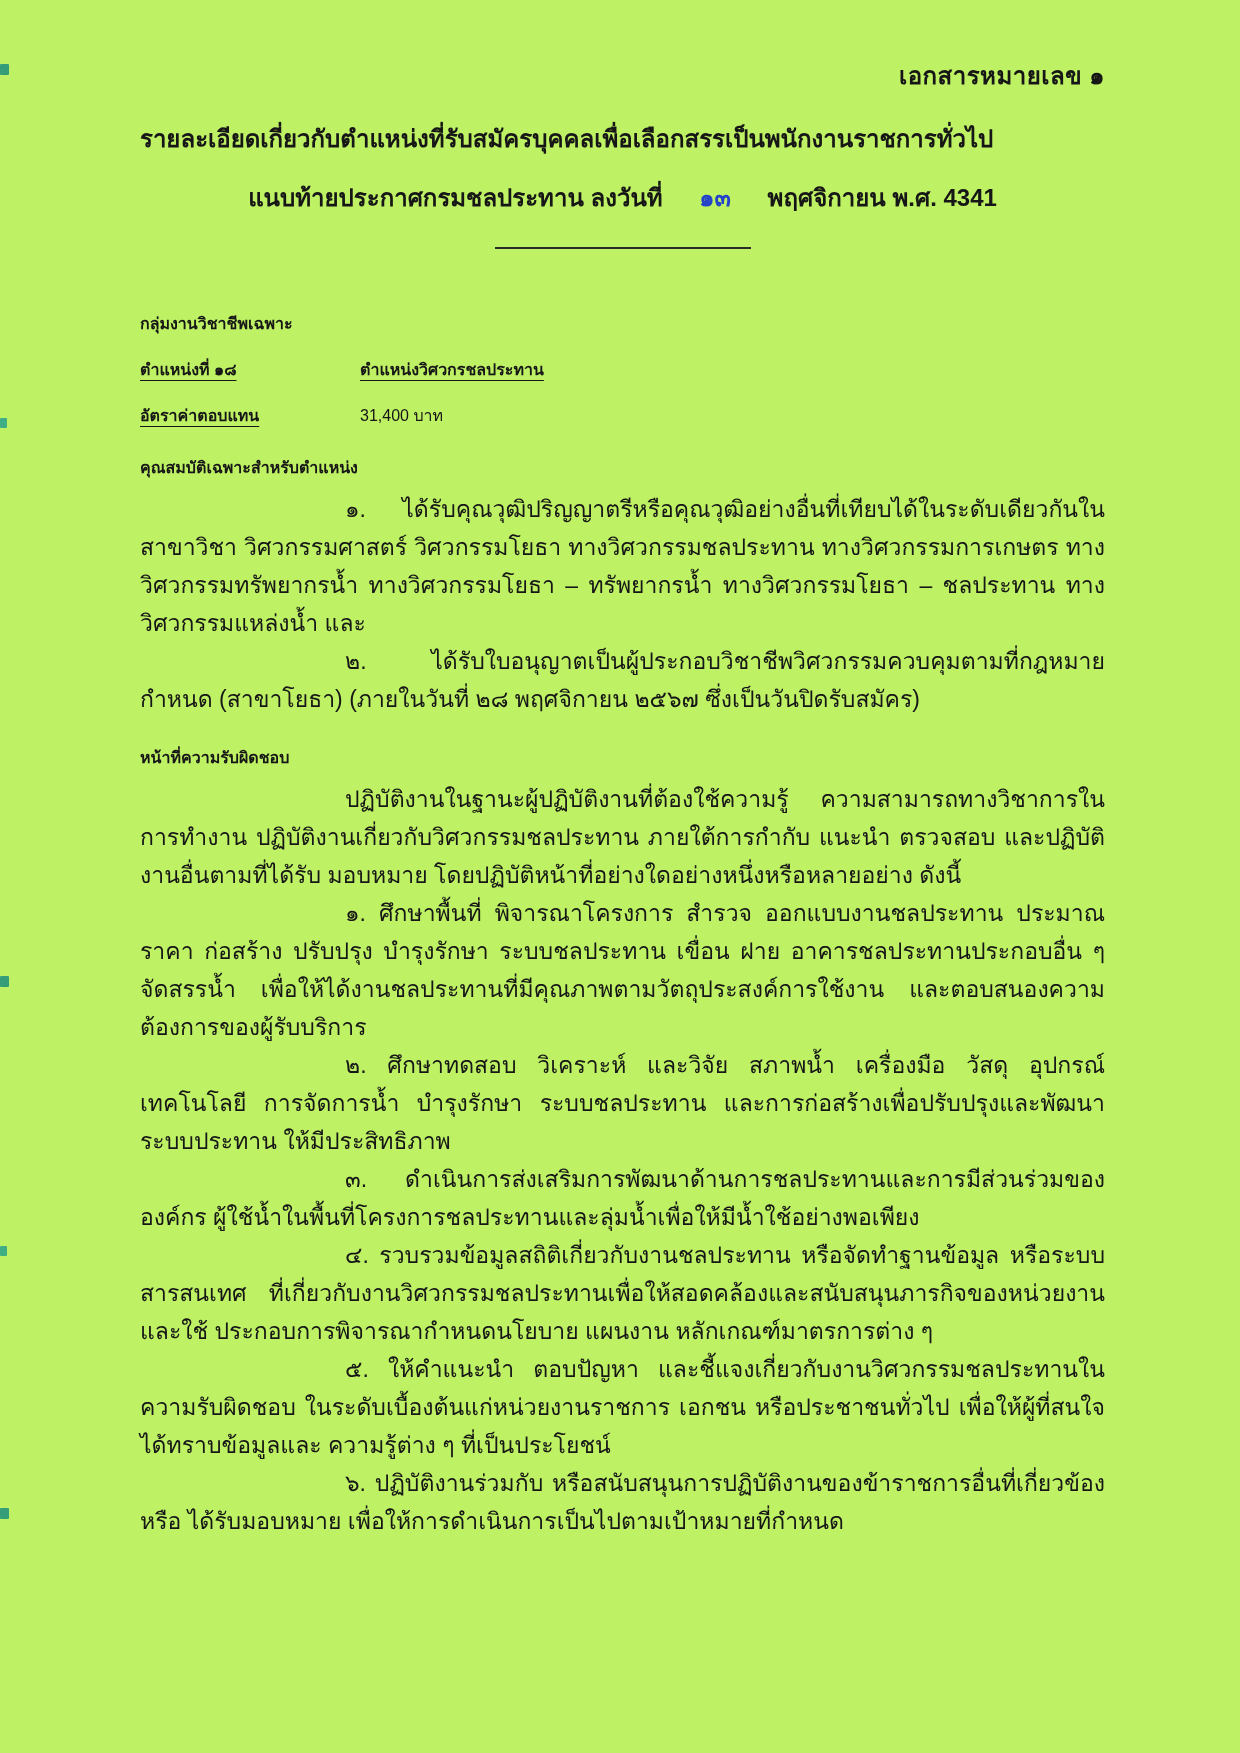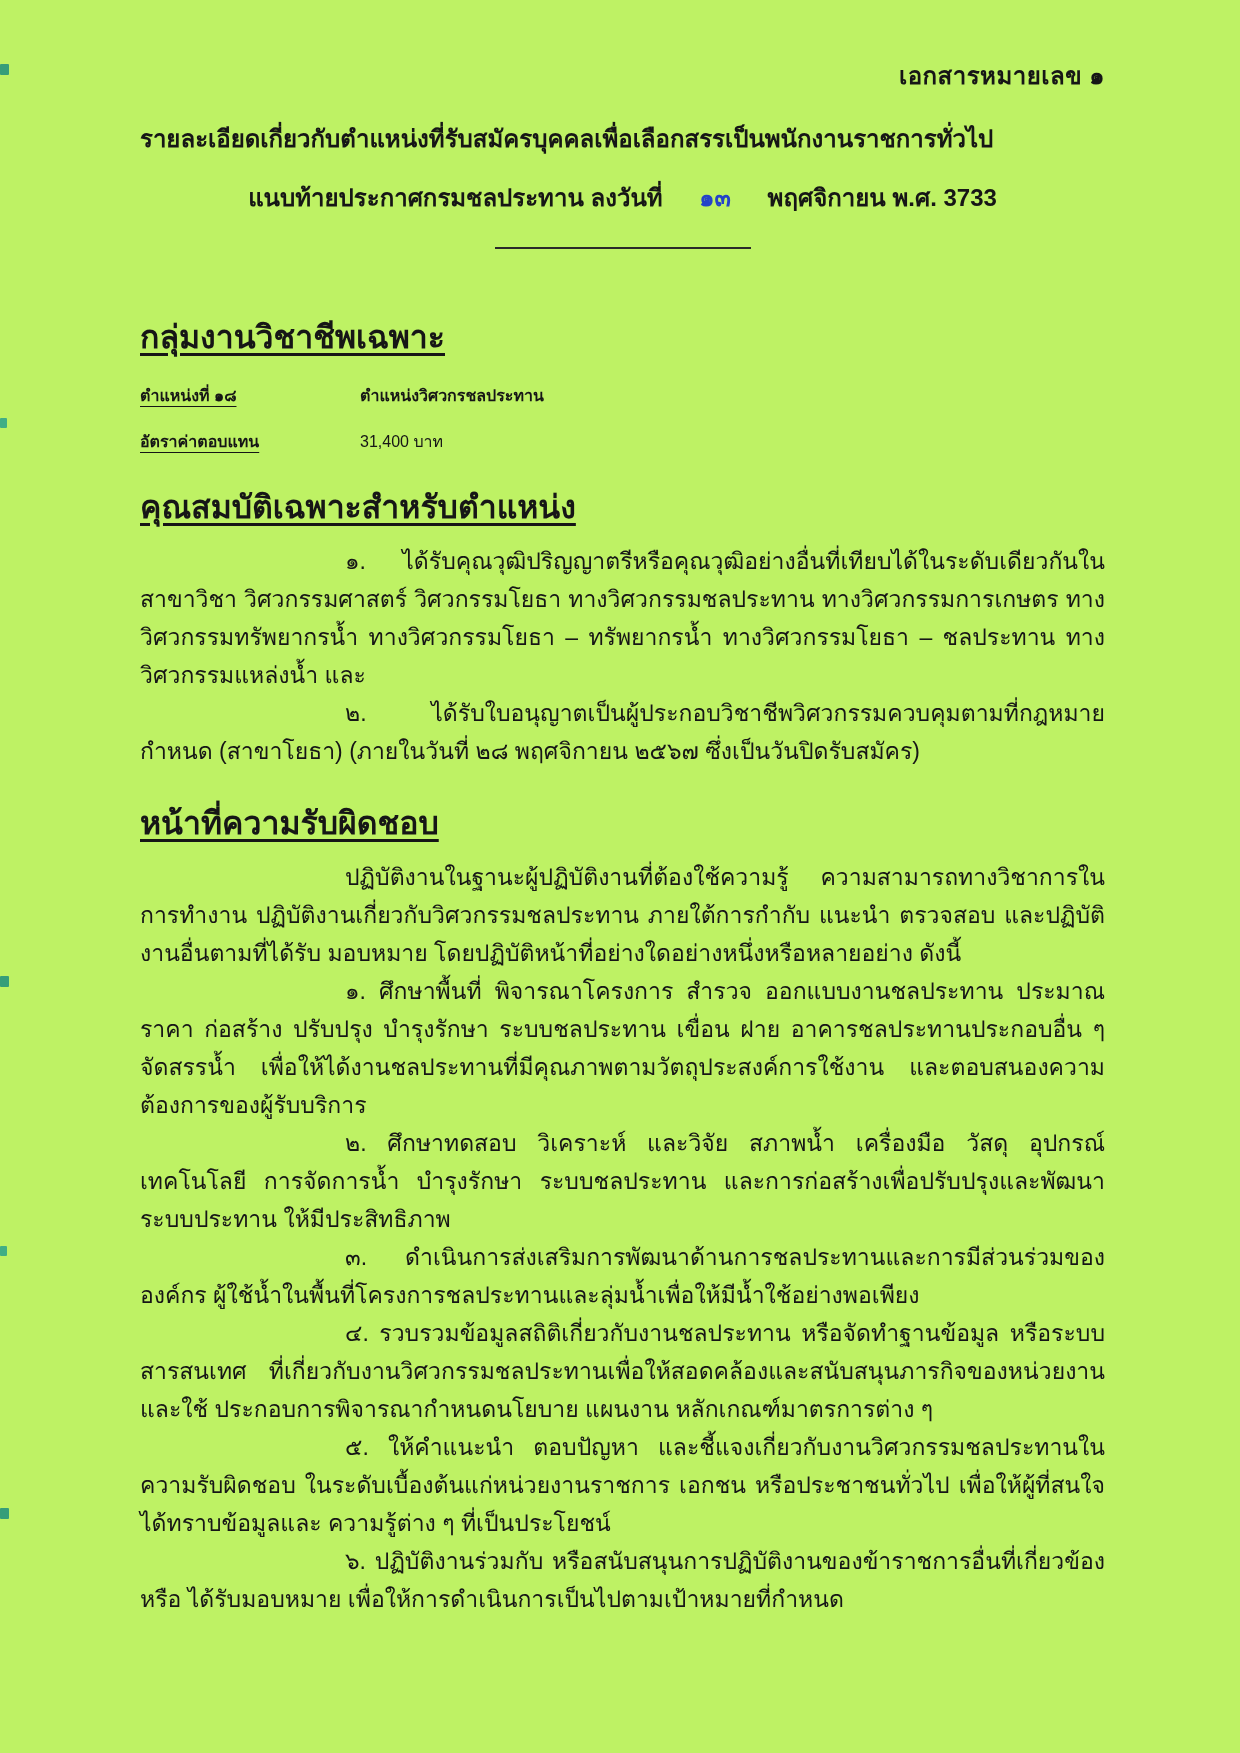--- a/index.html
+++ b/index.html
@@ -40,41 +40,41 @@
     margin:0 30px;
   }
   .divider {
     width:256px;
     height:2px;
     background:#2a2a2a;
     margin:30px auto 0 auto;
   }
   .body-block { margin-top:62px; }
   .sec-heading {
-    font-size:32px;
+    font-size:16px;
     font-weight:bold;
-    text-decoration:underline;
     text-underline-offset:5px;
     margin:0 0 8px 0;
   }
   .info-row {
     display:flex;
     align-items:baseline;
     font-size:16px;
     margin-top:21px;
   }
   .info-label {
     flex:0 0 220px;
     font-weight:bold;
     text-decoration:underline;
     text-underline-offset:5px;
   }
   .info-value { font-weight:normal; }
   .info-value.underlined {
     font-weight:bold;
+    text-decoration:underline;
     text-underline-offset:5px;
   }
   .qual-heading, .duty-heading { margin-top:27px; }
   .para {
     font-size:23px;
     line-height:38px;
     text-align:justify;
     text-indent:205px;
     margin:0;
   }
@@ -104,21 +104,21 @@
 
   <div class="content">
 
     <div class="doc-number">เอกสารหมายเลข ๑</div>
 
     <div class="title-main">รายละเอียดเกี่ยวกับตำแหน่งที่รับสมัครบุคคลเพื่อเลือกสรรเป็นพนักงานราชการทั่วไป</div>
 
     <div class="title-sub">
       <span>แนบท้ายประกาศกรมชลประทาน ลงวันที่</span>
       <span class="date-ink">๑๓</span>
-      <span>พฤศจิกายน พ.ศ. 3733</span>
+      <span>พฤศจิกายน พ.ศ. 4341</span>
     </div>
 
     <div class="divider"></div>
 
     <div class="body-block">
 
       <div class="sec-heading">กลุ่มงานวิชาชีพเฉพาะ</div>
 
       <div class="info-row">
         <span class="info-label">ตำแหน่งที่ ๑๘</span>

